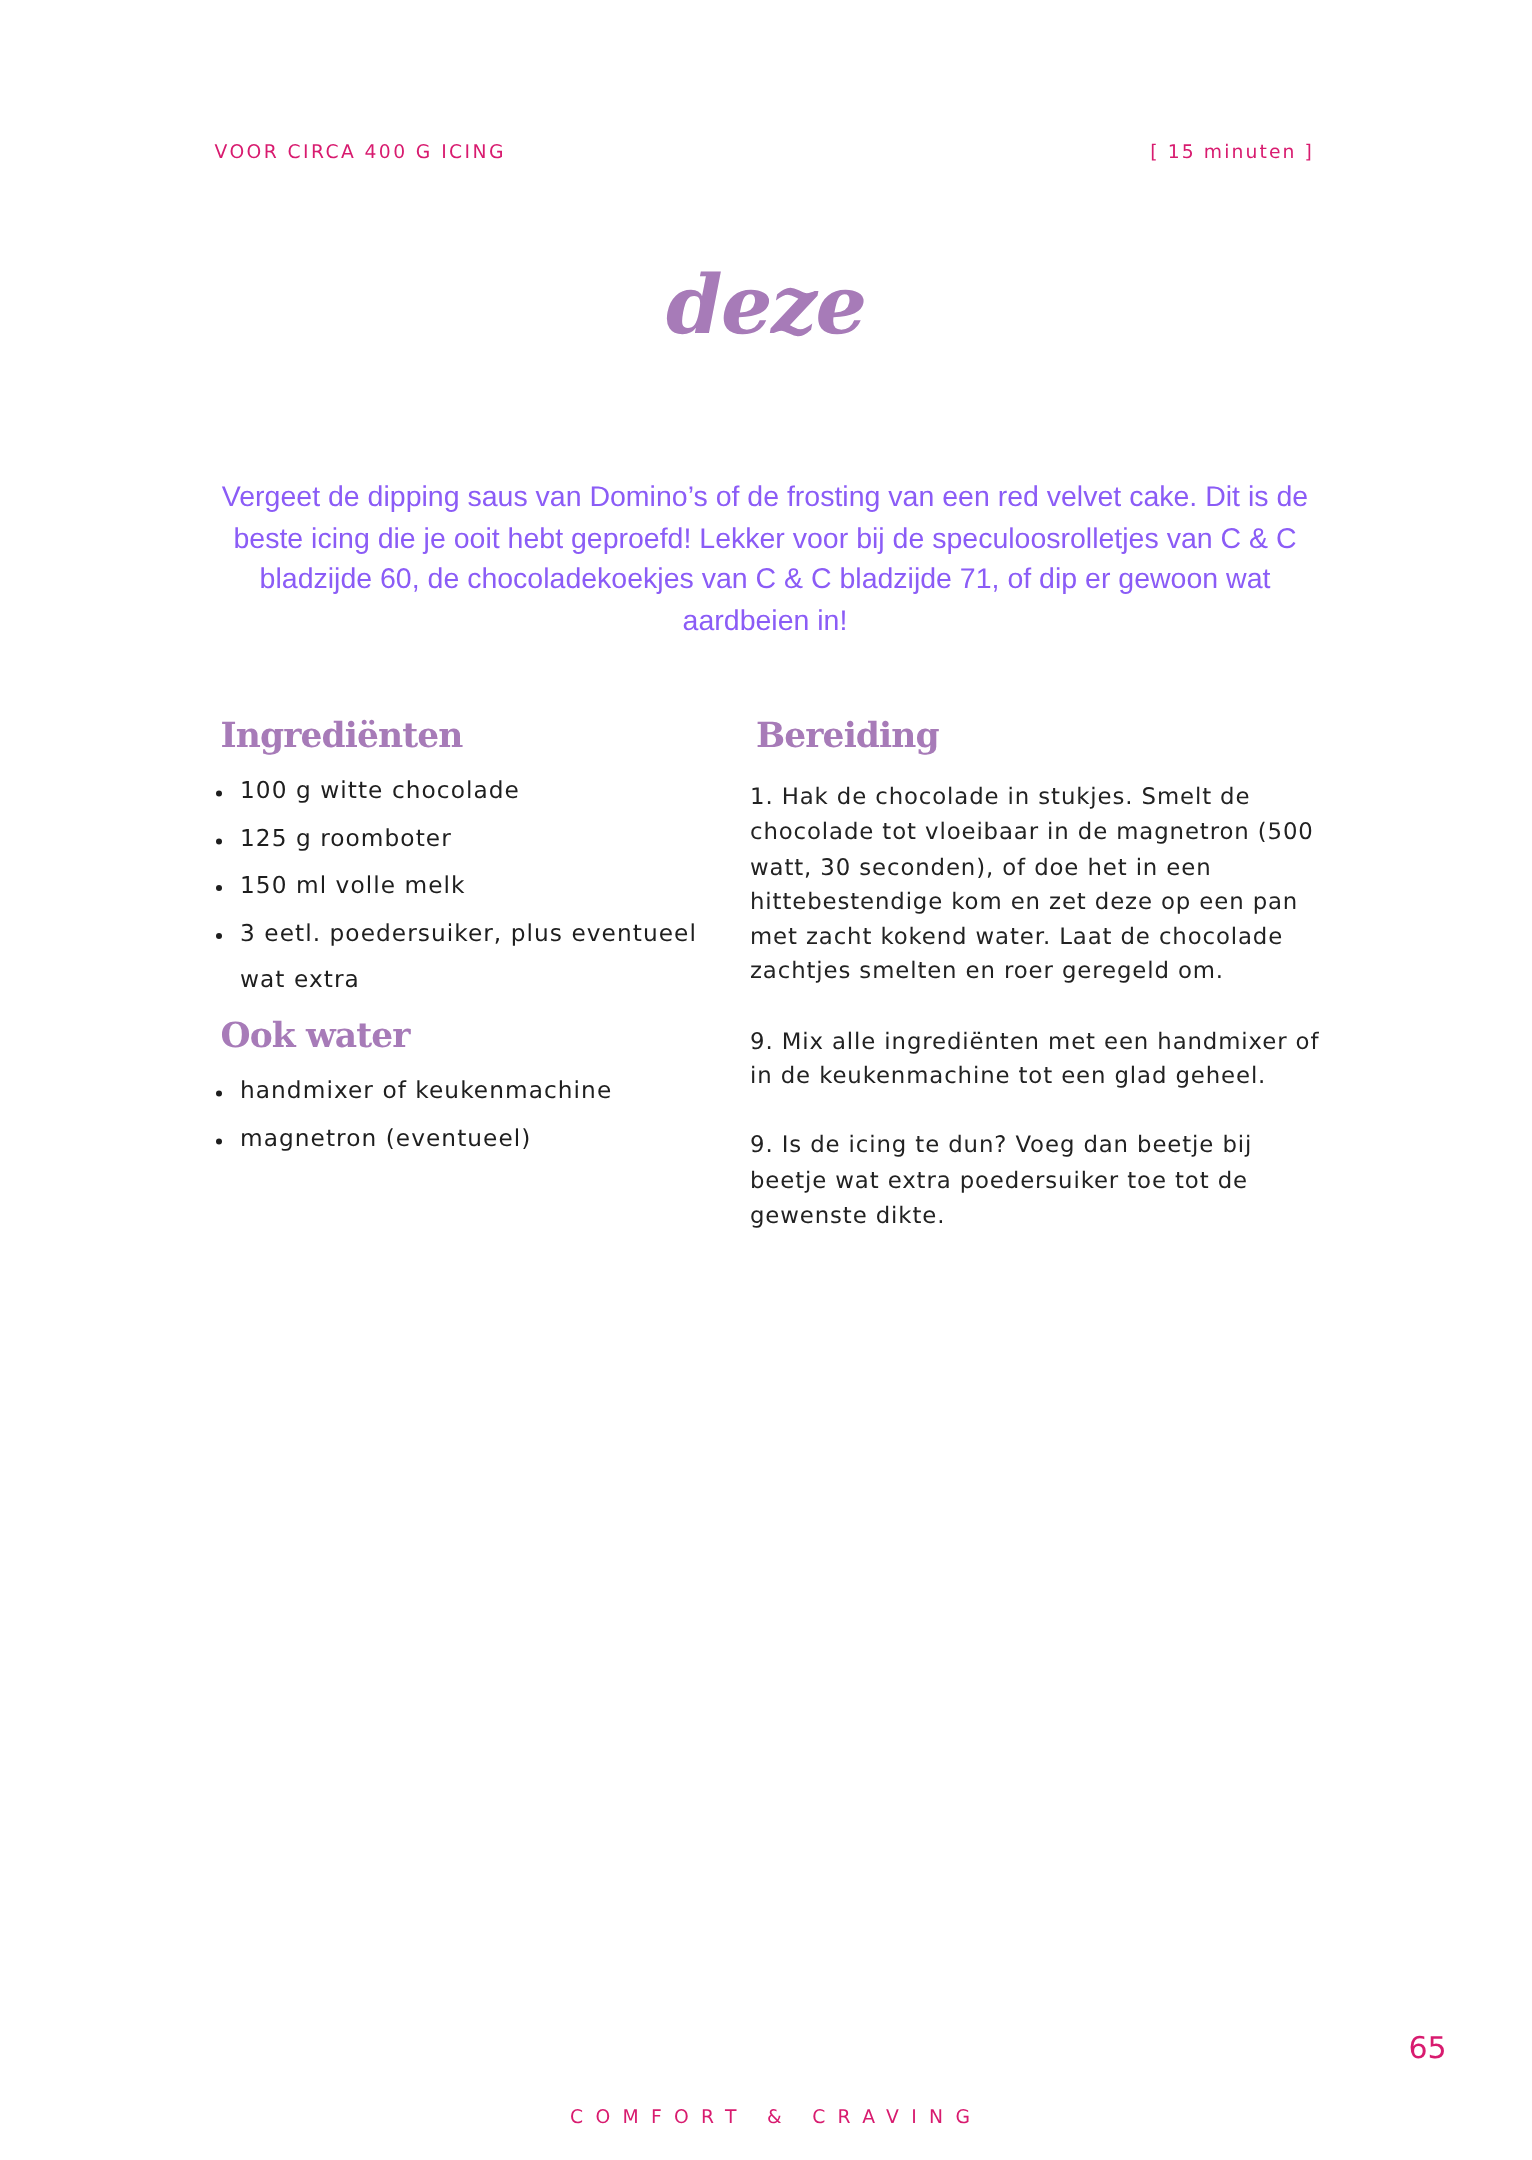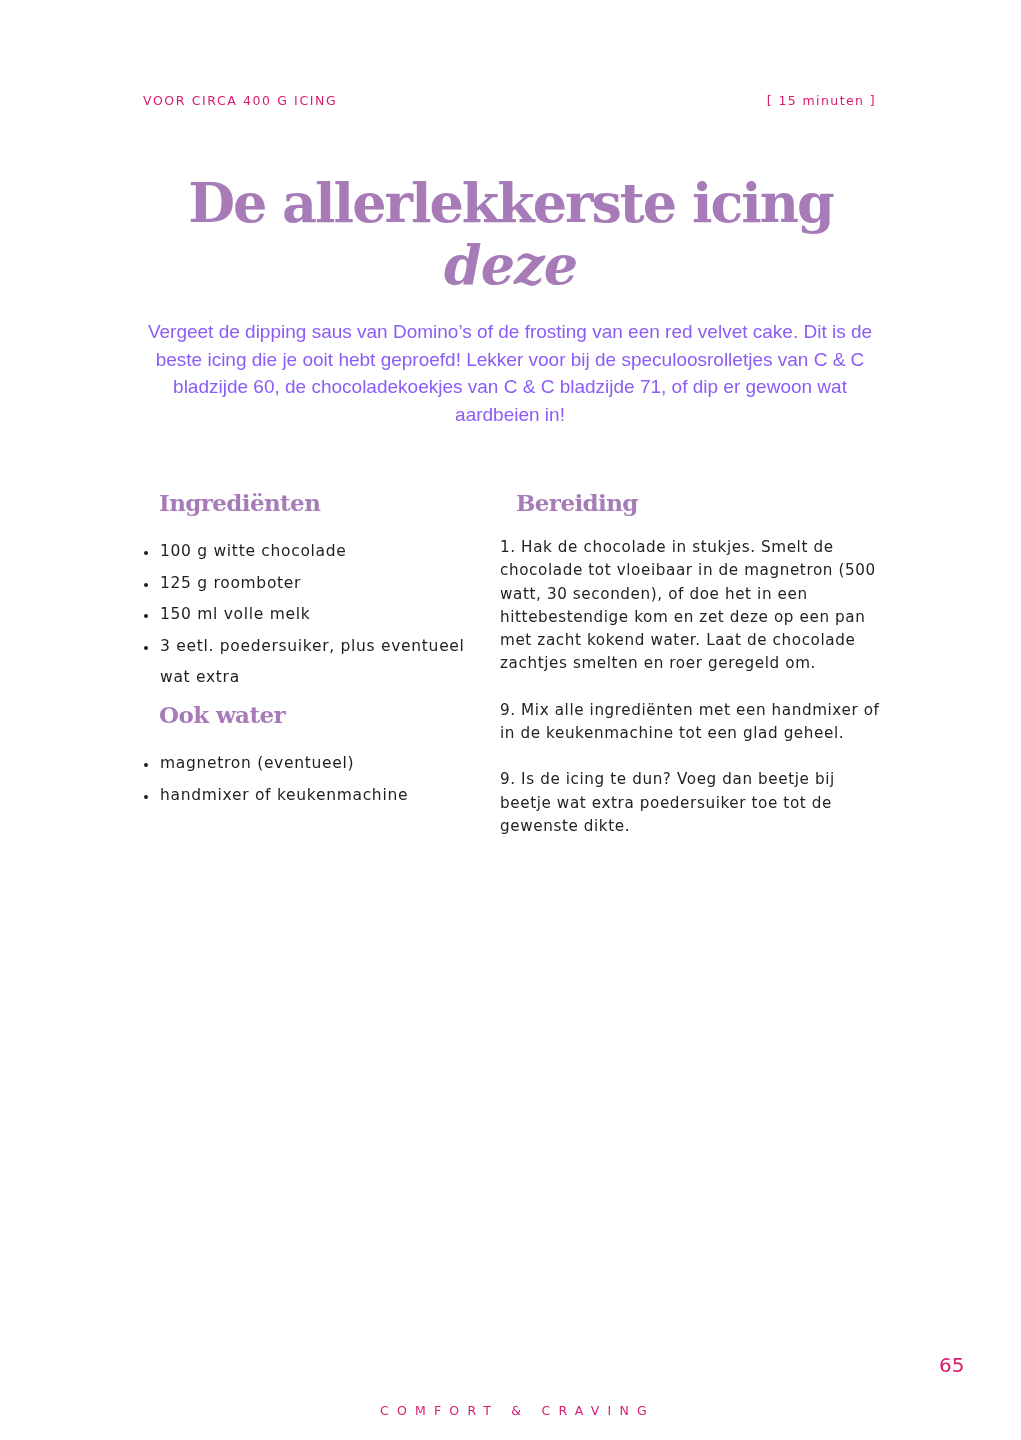--- a/index.html
+++ b/index.html
@@ -26,21 +26,21 @@
       position: absolute; top: 318px; left: 130px; width: 760px; text-align: center;
       font-family: "Liberation Sans", sans-serif; font-size: 19px; line-height: 27.5px;
       color: #8b5cf6;
     }
 
     .col-left { position: absolute; top: 470px; left: 143px; width: 330px; }
     .col-right { position: absolute; top: 470px; left: 500px; width: 385px; }
 
     .heading {
       font-family: "DejaVu Serif", serif; font-weight: bold; color: #a77bb8;
-      font-size: 23px; letter-spacing: -0.6px; margin: 16px; line-height: 34px;
+      font-size: 23px; letter-spacing: -0.6px; margin: 4px; line-height: 34px;
     }
 
     ul.list { list-style: none; margin: 0; padding: 0; }
     ul.list li {
       position: relative; padding-left: 17px;
       font-family: "DejaVu Sans", sans-serif; font-size: 15.5px;
       letter-spacing: 0.7px; color: #1e1e1e; line-height: 31.6px;
     }
     ul.list li::before {
       content: ""; position: absolute; left: 1px; top: 15px;
@@ -71,39 +71,38 @@
 <body>
 
 <div class="page">
 
   <div class="topline">
     <span>VOOR CIRCA 400 G ICING</span>
     <span class="time">[ 15 minuten ]</span>
   </div>
 
   <h1 class="title" style="margin:0;">
-    <span class="t1">De allerlekkerste icing</span>
     <span class="t2">deze</span>
   </h1>
 
   <p class="intro" style="margin:0;">Vergeet de dipping saus van Domino’s of de frosting van een red velvet cake. Dit is de beste icing die je ooit hebt geproefd! Lekker voor bij de speculoosrolletjes van C &amp; C bladzijde 60, de chocoladekoekjes van C &amp; C bladzijde 71, of dip er gewoon wat aardbeien in!</p>
 
   <div class="col-left">
     <h2 class="heading">Ingrediënten</h2>
     <ul class="list ingr-list">
       <li>100 g witte chocolade</li>
       <li>125 g roomboter</li>
       <li>150 ml volle melk</li>
       <li>3 eetl. poedersuiker, plus eventueel wat extra</li>
     </ul>
 
     <h2 class="heading ook">Ook water</h2>
     <ul class="list ook-list">
+      <li>handmixer of keukenmachine</li>
       <li>magnetron (eventueel)</li>
-      <li>handmixer of keukenmachine</li>
     </ul>
   </div>
 
   <div class="col-right">
     <h2 class="heading">Bereiding</h2>
     <div class="steps">
       <p class="step">1. Hak de chocolade in stukjes. Smelt de chocolade tot vloeibaar in de magnetron (500 watt, 30 seconden), of doe het in een hittebestendige kom en zet deze op een pan met zacht kokend water. Laat de chocolade zachtjes smelten en roer geregeld om.</p>
       <p class="step">9. Mix alle ingrediënten met een handmixer of in de keukenmachine tot een glad geheel.</p>
       <p class="step">9. Is de icing te dun? Voeg dan beetje bij beetje wat extra poedersuiker toe tot de gewenste dikte.</p>
     </div>

